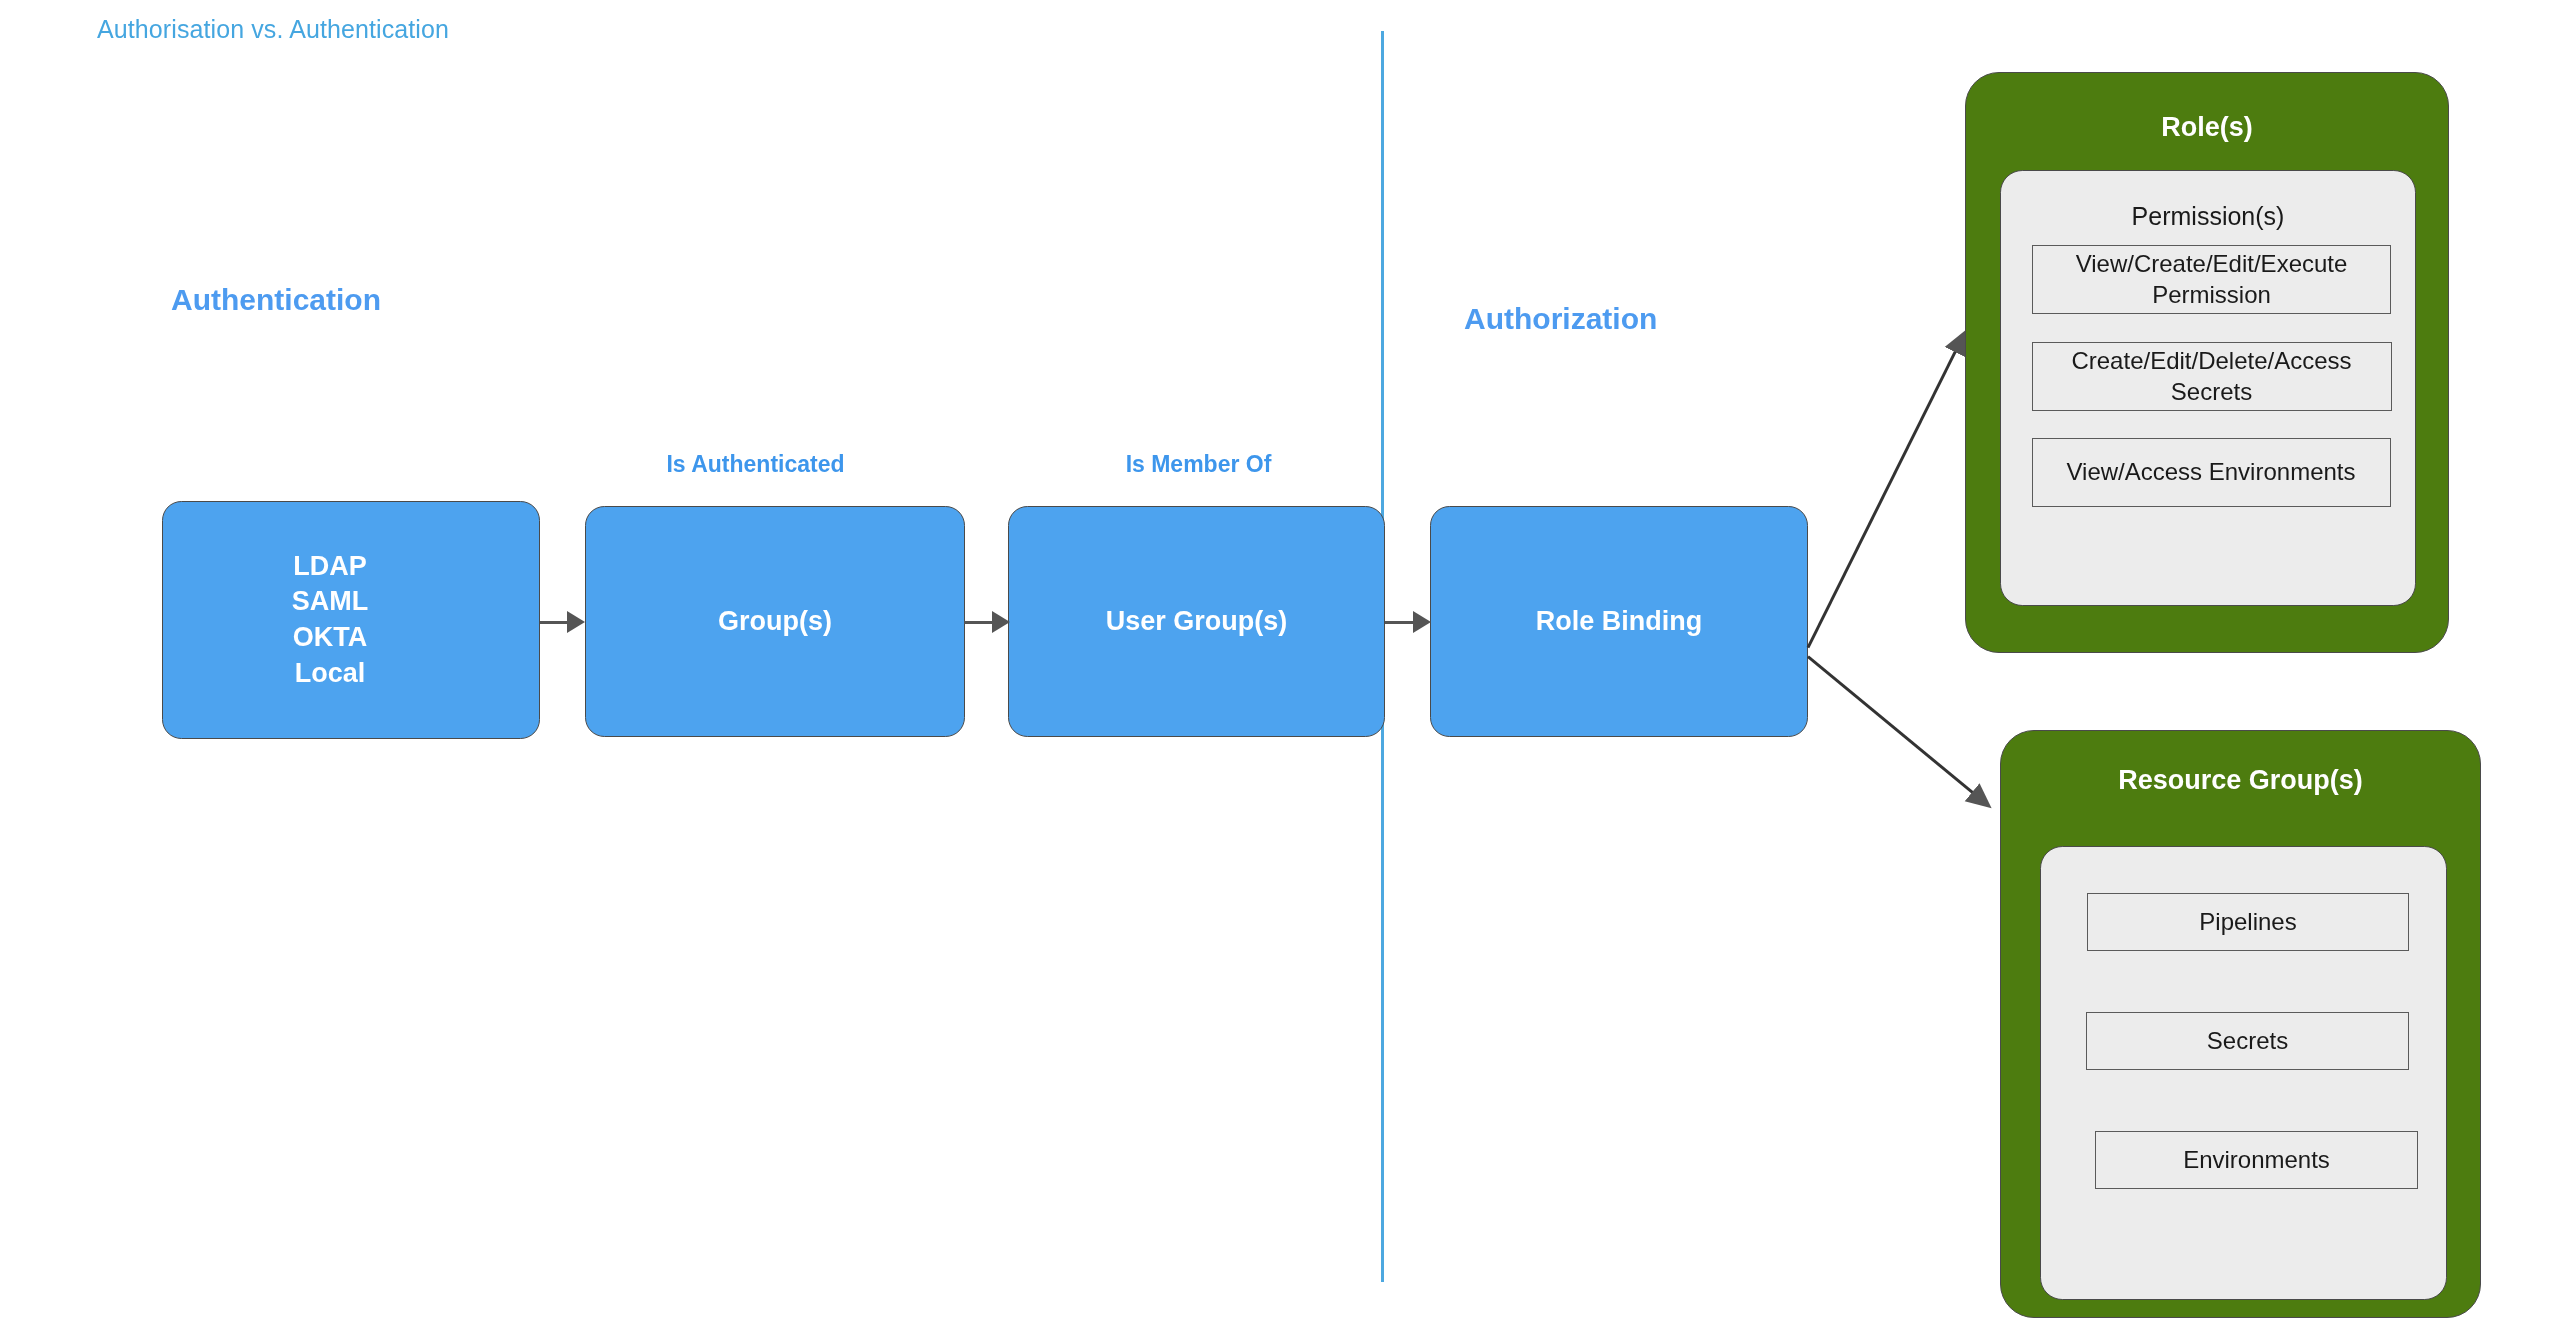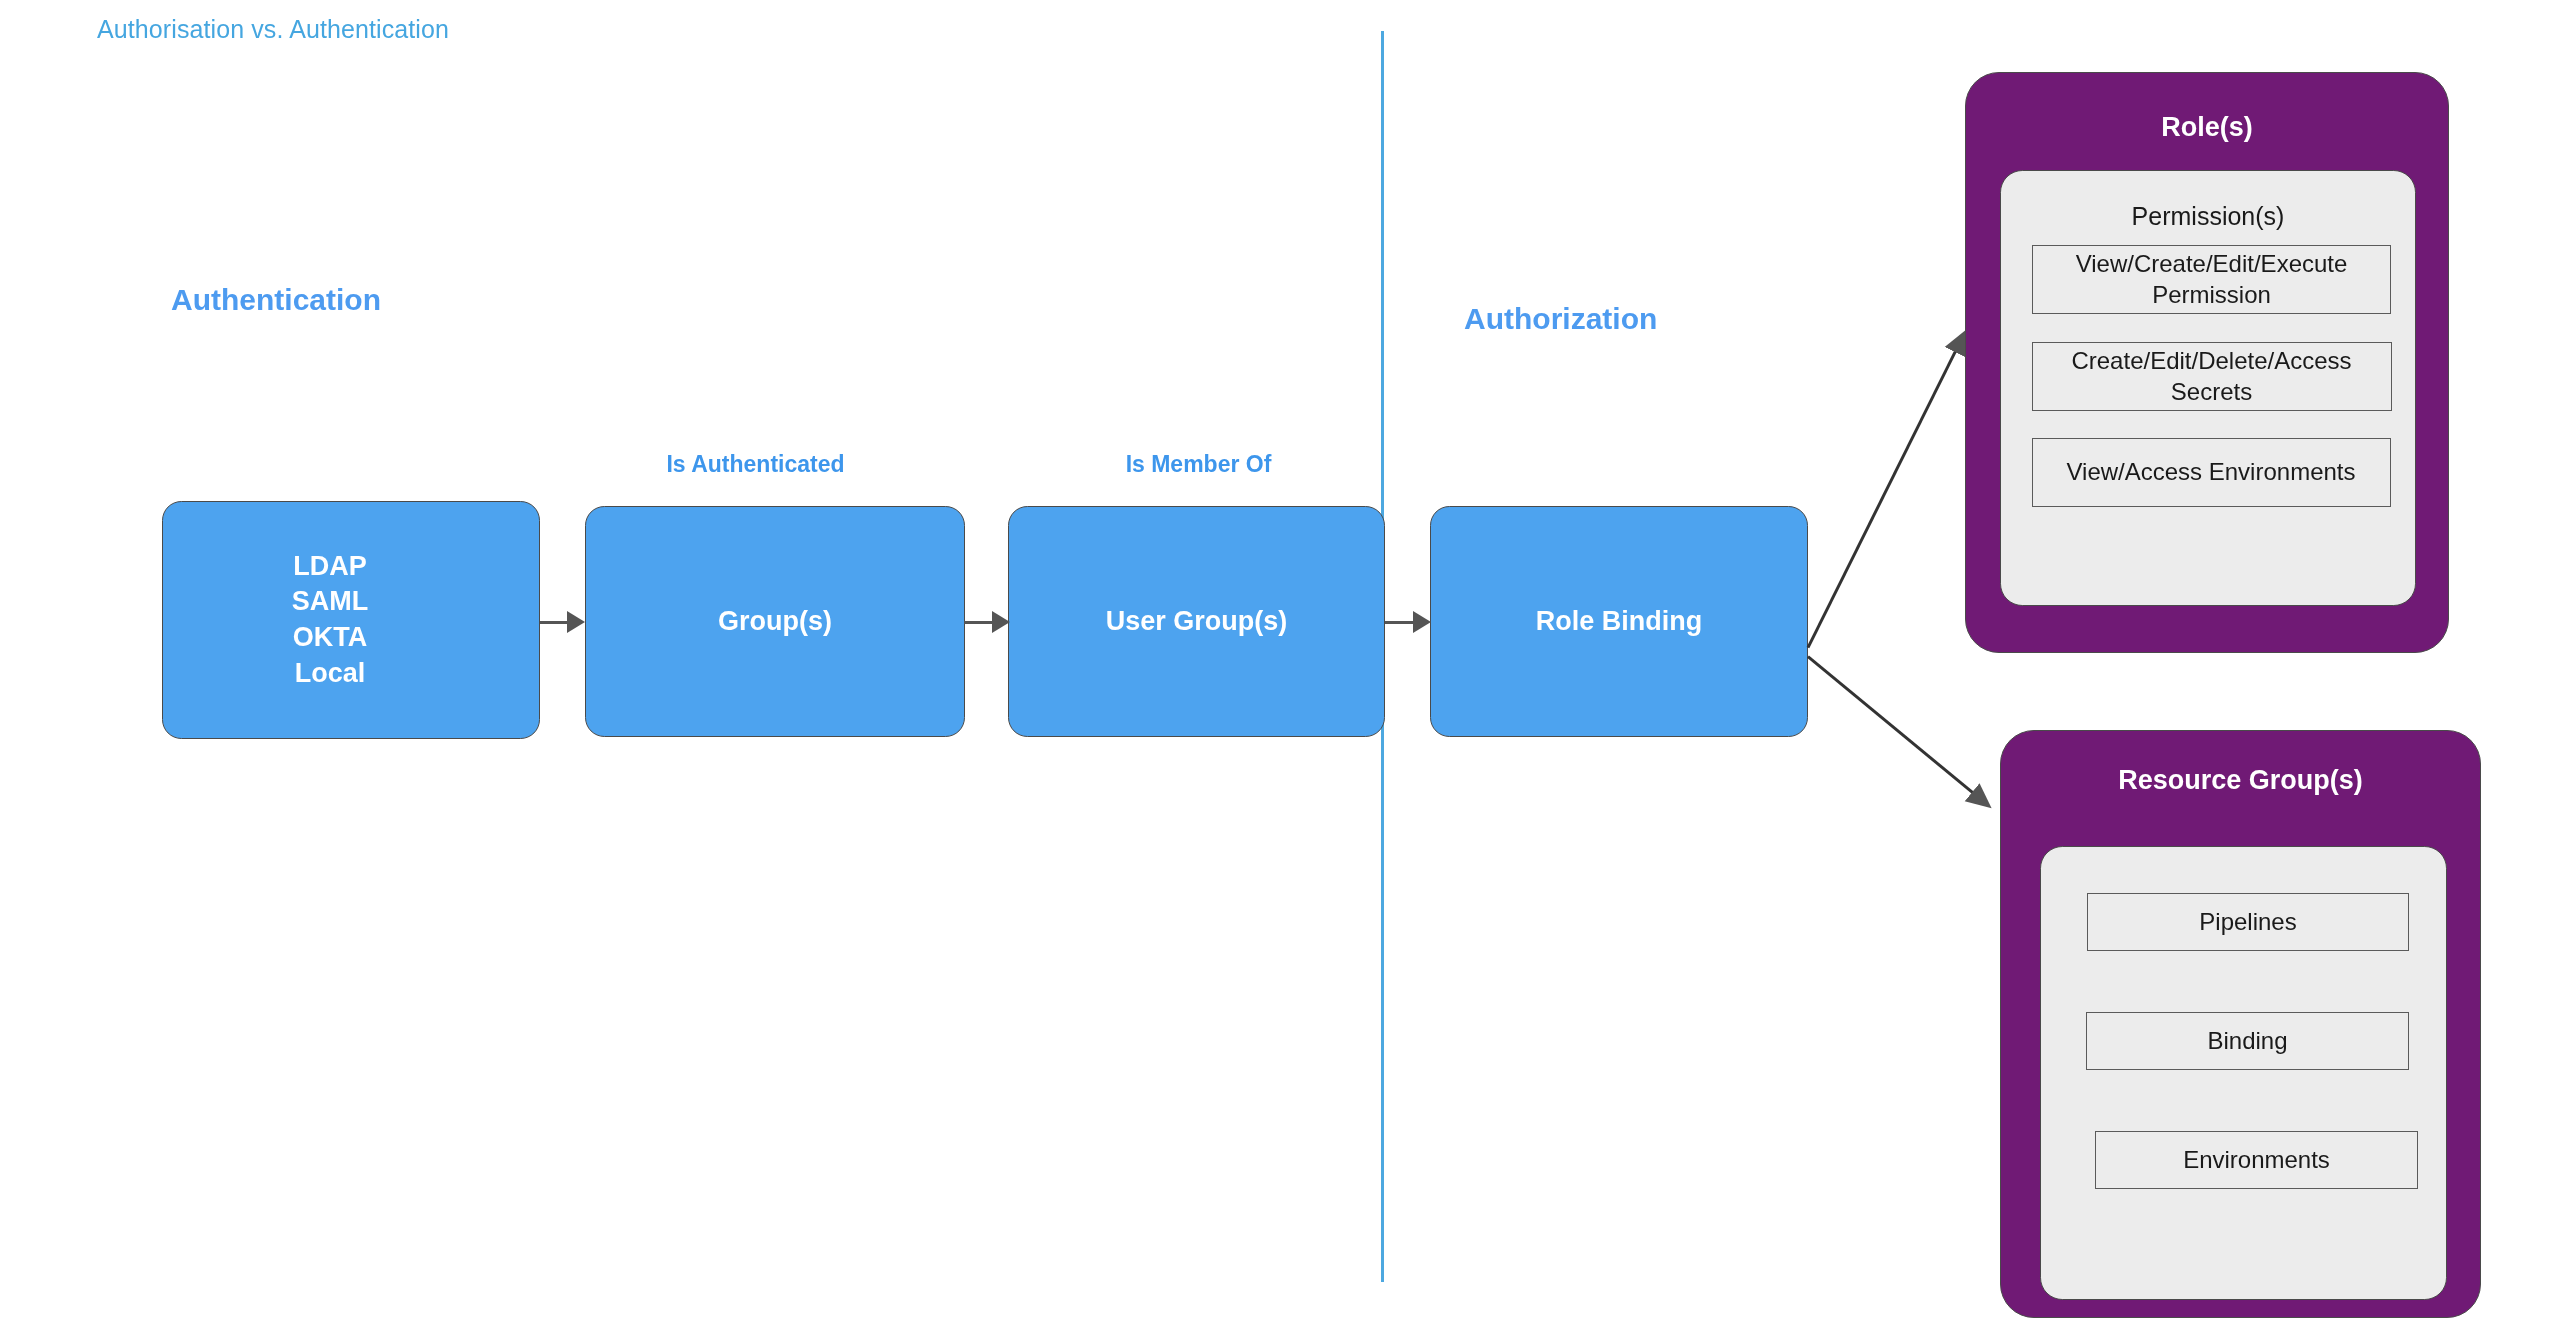--- a/index.html
+++ b/index.html
@@ -120,21 +120,21 @@
     left: 1802px;
     top: 320px;
     width: 216px;
     height: 551px;
     pointer-events: none;
   }
 
   
   .group-panel {
     position: absolute;
-    background: #701a75;
+    background: #4d7c0f;
     border: 1.5px solid #4a4a4a;
     border-radius: 34px;
     box-sizing: border-box;
   }
   .group-panel .panel-title {
     text-align: center;
     color: #ffffff;
     font-weight: bold;
     font-size: 27px;
     line-height: 1;
@@ -240,19 +240,19 @@
       <div class="item-box perm-1">View/Create/Edit/Execute Permission</div>
       <div class="item-box perm-2">Create/Edit/Delete/Access Secrets</div>
       <div class="item-box perm-3">View/Access Environments</div>
     </div>
   </div>
 
   <div class="group-panel panel-resources">
     <div class="panel-title">Resource Group(s)</div>
     <div class="inner-panel">
       <div class="item-box res-1">Pipelines</div>
-      <div class="item-box res-2">Binding</div>
+      <div class="item-box res-2">Secrets</div>
       <div class="item-box res-3">Environments</div>
     </div>
   </div>
 
 </div>
 
 
 </body></html>

